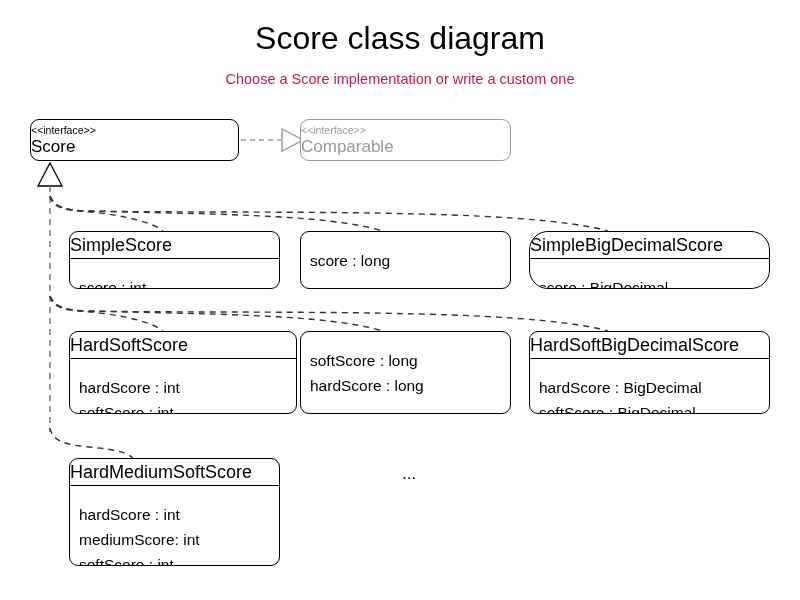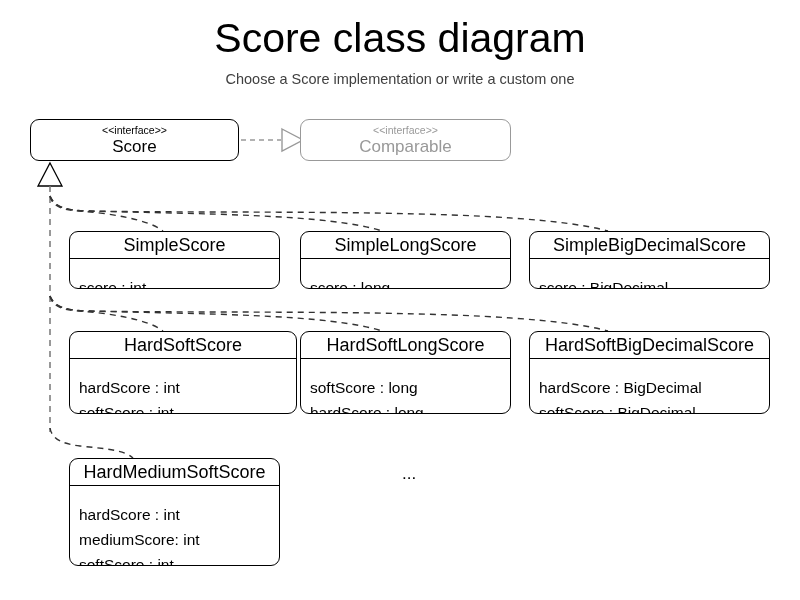--- a/index.html
+++ b/index.html
@@ -31,51 +31,51 @@
     pointer-events: none;
   }
 
   
   .page-title {
     position: absolute;
     left: 0;
     top: 18px;
     width: 800px;
     text-align: center;
-    font-size: 41px;
+    font-size: 32px;
     line-height: 40px;
     font-weight: normal;
     color: #000;
     white-space: nowrap;
   }
   .page-subtitle {
     position: absolute;
     left: 0;
     top: 69px;
     width: 800px;
     text-align: center;
     font-size: 14.5px;
     line-height: 20px;
-    color: #404040;
+    color: #be185d;
     white-space: nowrap;
   }
 
   
   .uml-node {
     position: absolute;
     box-sizing: border-box;
     border: 1.3px solid #000;
     border-radius: 9px;
     background: #fff;
     overflow: hidden;
   }
 
   .uml-node .node-header {
     box-sizing: border-box;
-    text-align: center;
+    text-align: left;
     white-space: nowrap;
     overflow: hidden;
   }
 
   .stereotype {
     display: block;
     font-size: 10.5px;
     line-height: 12px;
     color: #000;
   }
@@ -175,43 +175,41 @@
   </div>
 
   <div class="uml-node uml-class" style="left:69px; top:231px; width:211px; height:58px;">
     <div class="node-header">SimpleScore</div>
     <div class="node-attrs">
       <div class="attr-line">score : int</div>
     </div>
   </div>
 
   <div class="uml-node uml-class" style="left:300px; top:231px; width:211px; height:58px;">
-    <div class="node-header">SimpleLongScore</div>
     <div class="node-attrs">
       <div class="attr-line">score : long</div>
     </div>
   </div>
 
-  <div class="uml-node uml-class" style="left:529px; top:231px; width:241px; height:58px;">
+  <div class="uml-node uml-class" style="left:529px; top:231px; width:241px; height:58px;border-radius:19px;">
     <div class="node-header">SimpleBigDecimalScore</div>
     <div class="node-attrs">
       <div class="attr-line">score : BigDecimal</div>
     </div>
   </div>
 
   <div class="uml-node uml-class" style="left:69px; top:331px; width:228px; height:83px;">
     <div class="node-header">HardSoftScore</div>
     <div class="node-attrs">
       <div class="attr-line">hardScore : int</div>
       <div class="attr-line">softScore : int</div>
     </div>
   </div>
 
   <div class="uml-node uml-class" style="left:300px; top:331px; width:211px; height:83px;">
-    <div class="node-header">HardSoftLongScore</div>
     <div class="node-attrs">
       <div class="attr-line">softScore : long</div>
       <div class="attr-line">hardScore : long</div>
     </div>
   </div>
 
   <div class="uml-node uml-class" style="left:529px; top:331px; width:241px; height:83px;">
     <div class="node-header">HardSoftBigDecimalScore</div>
     <div class="node-attrs">
       <div class="attr-line">hardScore : BigDecimal</div>

